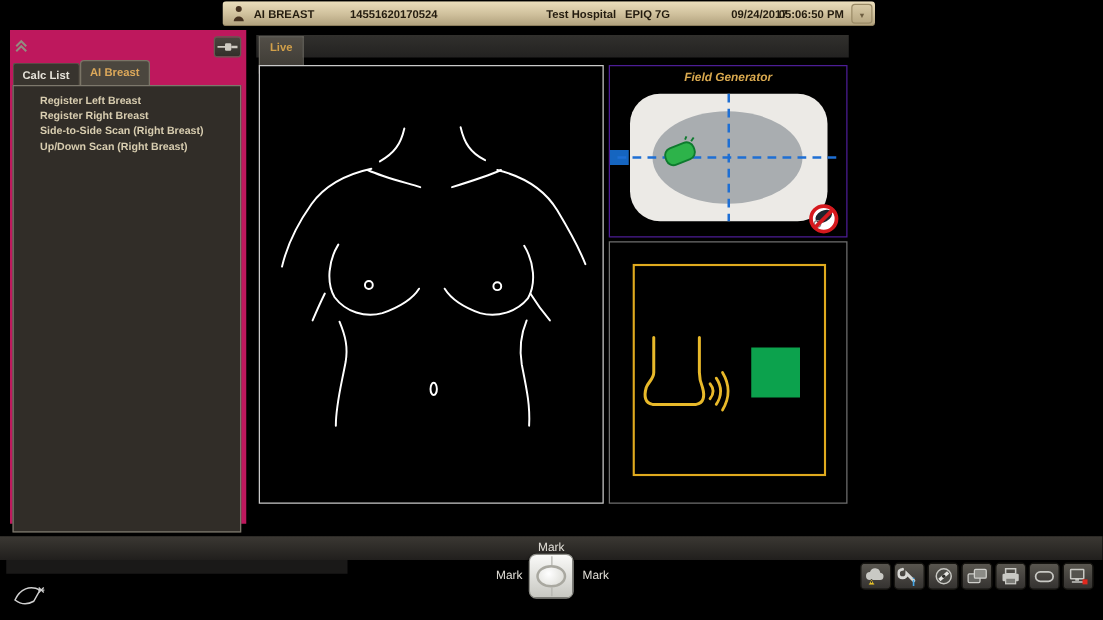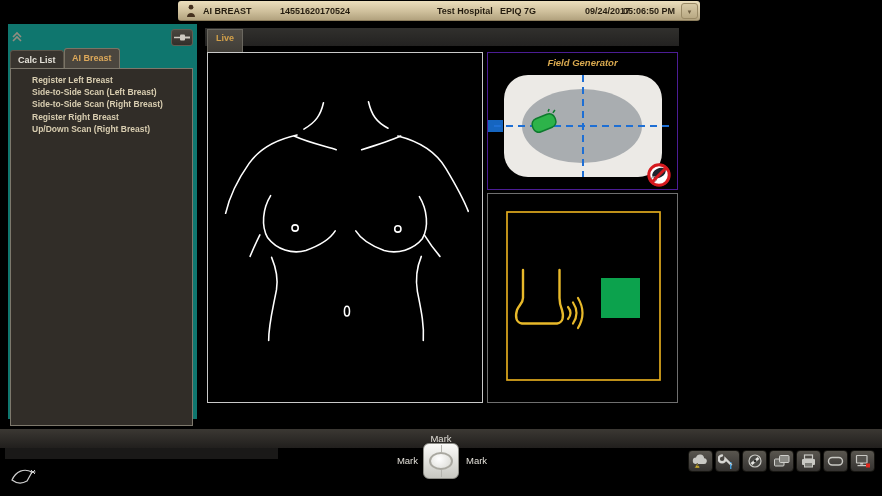--- a/index.html
+++ b/index.html
@@ -11,21 +11,21 @@
   #header-bar { left:178px; top:1px; width:522px; height:20px;
     background:linear-gradient(#ecdfbd 0%, #cfc09c 55%, #b2a27e 100%);
     border-radius:3px; border-bottom:1px solid #8c7d5c;
     display:flex; align-items:center; color:#241c0f; font-size:9px; font-weight:bold; }
   .hseg { position:absolute; white-space:nowrap; }
   #hdr-dropdown { position:absolute; right:2px; top:2px; width:17px; height:16px;
     background:linear-gradient(#d8caa6,#b9a984); border:1px solid #9a8a66; border-radius:3px;
     color:#6d5e41; font-size:8px; text-align:center; line-height:15px; }
 
   
-  #sidebar { left:8px; top:24px; width:189px; height:395px; background:#0f766e; }
+  #sidebar { left:8px; top:24px; width:189px; height:395px; background:#be185d; }
   #collapse-btn { left:2px; top:6px; width:16px; height:16px; color:#938d80; }
   #pin-btn { right:4px; top:5px; width:22px; height:17px;
     background:linear-gradient(#4a463f,#332f2a); border:1px solid #625c51; border-radius:3px; }
   .tab { position:absolute; top:26px; height:18px; padding:0 7px; font-size:9px; font-weight:bold;
     line-height:18px; border:1px solid #5b554a; border-bottom:none; border-radius:3px 3px 0 0; }
   #tab-calclist { left:2px; background:#38342e; color:#e6e3da; }
   #tab-aibreast { left:56px; top:24px; height:20px; background:#4b463e; color:#dca85a;
     border-color:#7a7466; z-index:2; }
   #proto-list { left:2px; top:44px; width:183px; height:358px; background:#312d28;
     border:1px solid #7d786c; padding-top:5px; }
@@ -104,23 +104,22 @@
     <svg width="20" height="15" viewBox="0 0 20 15">
       <line x1="2" y1="7.5" x2="8" y2="7.5" stroke="#cfcbc2" stroke-width="1.5"></line>
       <rect x="8" y="4.5" width="5" height="6" rx="1" fill="#cfcbc2"></rect>
       <line x1="13" y1="7.5" x2="18" y2="7.5" stroke="#cfcbc2" stroke-width="2"></line>
     </svg>
   </span>
   <div class="tab" id="tab-calclist">Calc List</div>
   <div class="tab" id="tab-aibreast">AI Breast</div>
   <div class="abs" id="proto-list">
     <span class="proto-item">Register Left Breast</span>
-    <span class="proto-item">Side-to-Side Scan (Left Breast)</span>
+    <span class="proto-item">Register Right Breast</span>
     <span class="proto-item">Side-to-Side Scan (Right Breast)</span>
-    <span class="proto-item">Register Right Breast</span>
     <span class="proto-item">Up/Down Scan (Right Breast)</span>
   </div>
 </div>
 
 <div class="abs" id="live-strip">
   <div class="abs" id="live-tab">Live</div>
 </div>
 
 <div class="abs" id="body-box">
   <svg width="274" height="349" viewBox="0 0 280 355">

